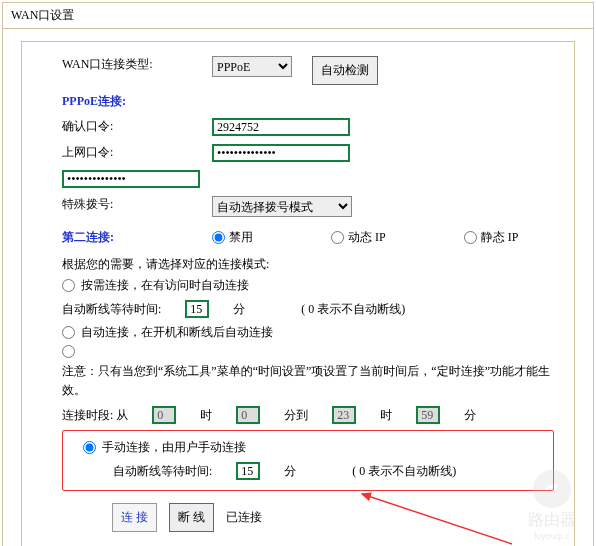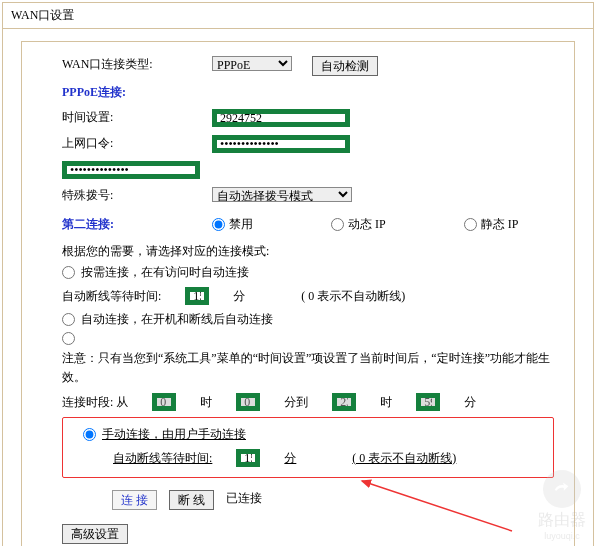--- a/index.html
+++ b/index.html
@@ -3,40 +3,40 @@
   <meta charset="utf-8">
   <style>
     * { box-sizing: border-box; margin: 0; padding: 0; }
     body { font-family: "SimSun", "宋体", serif; font-size: 12px; background: #fff; width: 596px; }
     .outer-panel { border: 1px solid #d4c19e; margin: 2px; }
     .panel-title { padding: 4px 8px; font-size: 12px; border-bottom: 1px solid #d4c19e; }
     .inner-panel { border: 1px solid #d4c19e; margin: 12px 18px 12px 18px; padding: 14px 20px 14px 40px; }
     .row { display: flex; margin-bottom: 8px; }
     .lbl { width: 150px; }
     .blue-bold { color: #2233cc; font-weight: bold; }
-    select { font-family: inherit; font-size: 12px; border: 1px solid #888; background: #eee; height: 15px; }
+    select { font-family: inherit; font-size: 12px; border: 1px solid #888; background: #eee; height: 21px; }
     select.wide { width: 140px; }
-    input[type=text], input[type=password] { font-family: inherit; font-size: 12px; border: 5px solid #15803d; height: 18px; padding: 0 3px; }
+    input[type=text], input[type=password] { font-family: inherit; font-size: 12px; border: 2px solid #15803d; height: 18px; padding: 0 3px; }
     input.wide { width: 138px; }
     input.small { width: 24px; text-align: left; background: #fff; }
     input.small.disabled { background: #ddd; color: #555; }
-    button { font-family: inherit; font-size: 12px; border: 1px solid #666; background: #eee; padding: 1px 8px; height: 20px; cursor: pointer; }
+    button { font-family: inherit; font-size: 12px; border: 1px solid #666; background: #eee; padding: 1px 8px; height: 29px; cursor: pointer; }
     button.link-style { color: #2233cc; border-color: #999; background: #f5f5f5; }
     .radio-row { display: flex; align-items: center; gap: 24px; }
     .radio-item { display: flex; align-items: center; gap: 4px; }
     .radio-item input[type=radio] { margin: 0; }
     .section { margin-top: 10px; }
     .indent { margin-left: 20px; }
     .indent2 { margin-left: 50px; }
     .mode-row { display: flex; align-items: center; gap: 6px; margin: 4px 0; }
     .time-row { display: flex; align-items: center; gap: 24px; margin: 6px 0; }
     .highlight-box { border: 1px solid #e33; border-radius: 2px; padding: 4px 6px; }
-    .btn-row { display: flex; gap: 12px; margin-top: 12px; }
+    .btn-row { display: flex; gap: 12px; align-items: center; margin-top: 12px; }
     .arrow-container { position: relative; height: 0; }
-    .watermark { position: absolute; right: 10px; bottom: 5px; opacity: 0.25; text-align: center; font-family: Arial, sans-serif; }
+    .watermark { position: absolute; right: 20px; bottom: 5px; opacity: 0.25; text-align: center; font-family: Arial, sans-serif; }
     .watermark .circle { width: 38px; height: 38px; background: #ccc; border-radius: 50%; margin: 0 auto 2px; display:flex; align-items:center; justify-content:center; }
     .watermark .txt { font-size: 16px; color: #aaa; }
     .watermark .sub { font-size: 9px; color: #aaa; }
   </style>
 </head>
 <body>
 
 <div class="outer-panel">
   <div class="panel-title">WAN口设置</div>
 
@@ -49,21 +49,21 @@
       </select>
       <span style="width:20px"></span>
       <button>自动检测</button>
     </div>
 
     <div class="row">
       <span class="blue-bold">PPPoE连接:</span>
     </div>
 
     <div class="row">
-      <span class="lbl">时间设置:</span>
+      <span class="lbl">确认口令:</span>
       <input type="text" class="wide" value="2924752" style="">
     </div>
 
     <div class="row">
       <span class="lbl">上网口令:</span>
       <input type="password" class="wide" value="xxxxxxxxxxxxxx" style="">
     </div>
 
     <div class="row">
       <input type="password" class="wide" value="xxxxxxxxxxxxxx" style="">
@@ -125,21 +125,21 @@
         <input type="text" class="small disabled" disabled="" value="0" style="">
         <span>时</span>
         <input type="text" class="small disabled" disabled="" value="0" style="">
         <span>分到</span>
         <input type="text" class="small disabled" disabled="" value="23" style="">
         <span>时</span>
         <input type="text" class="small disabled" disabled="" value="59" style="">
         <span>分</span>
       </div>
 
-      <div class="highlight-box" style="margin-top:6px;text-decoration:underline;">
+      <div class="highlight-box" style="margin-top:6px;">
         <div class="mode-row" style="margin-left:14px;">
           <input type="radio" name="mode" checked="" style="">
           <span>手动连接，由用户手动连接</span>
         </div>
         <div class="time-row" style="margin-left:44px;">
           <span>自动断线等待时间:</span>
           <input type="text" class="small" value="15" style="">
           <span>分</span>
           <span style="width:8px"></span>
           <span>( 0 表示不自动断线)</span>

